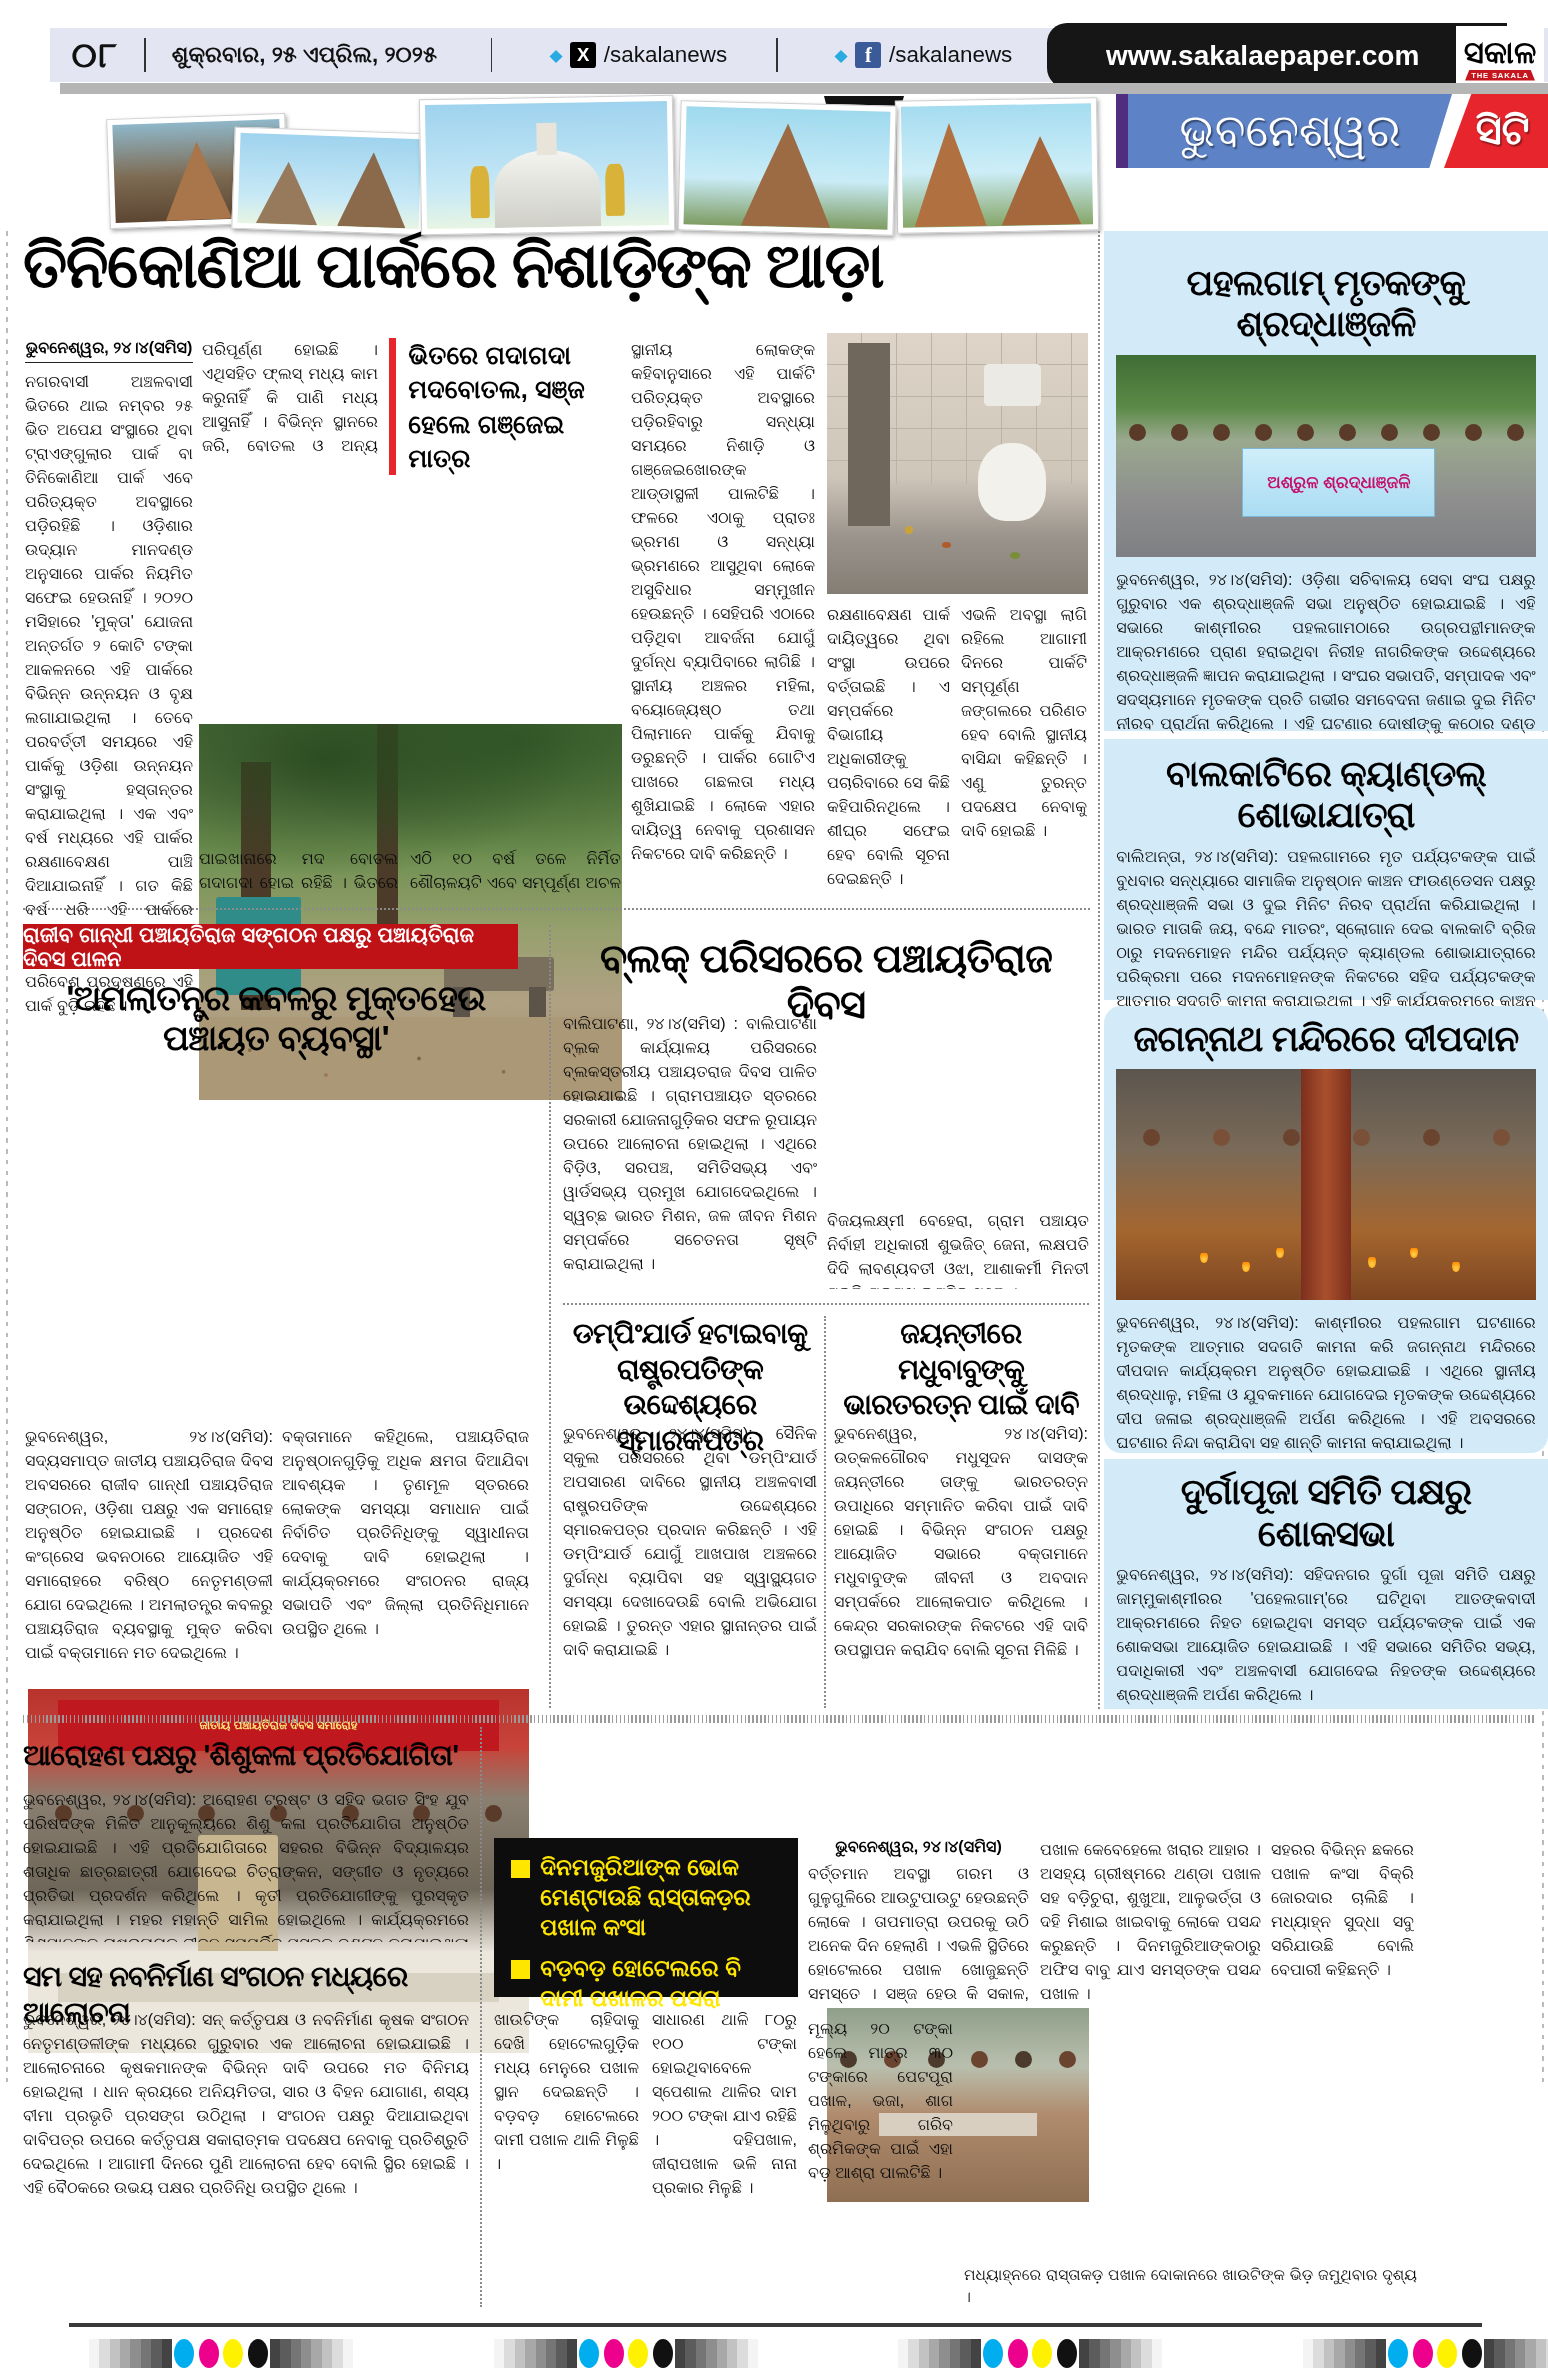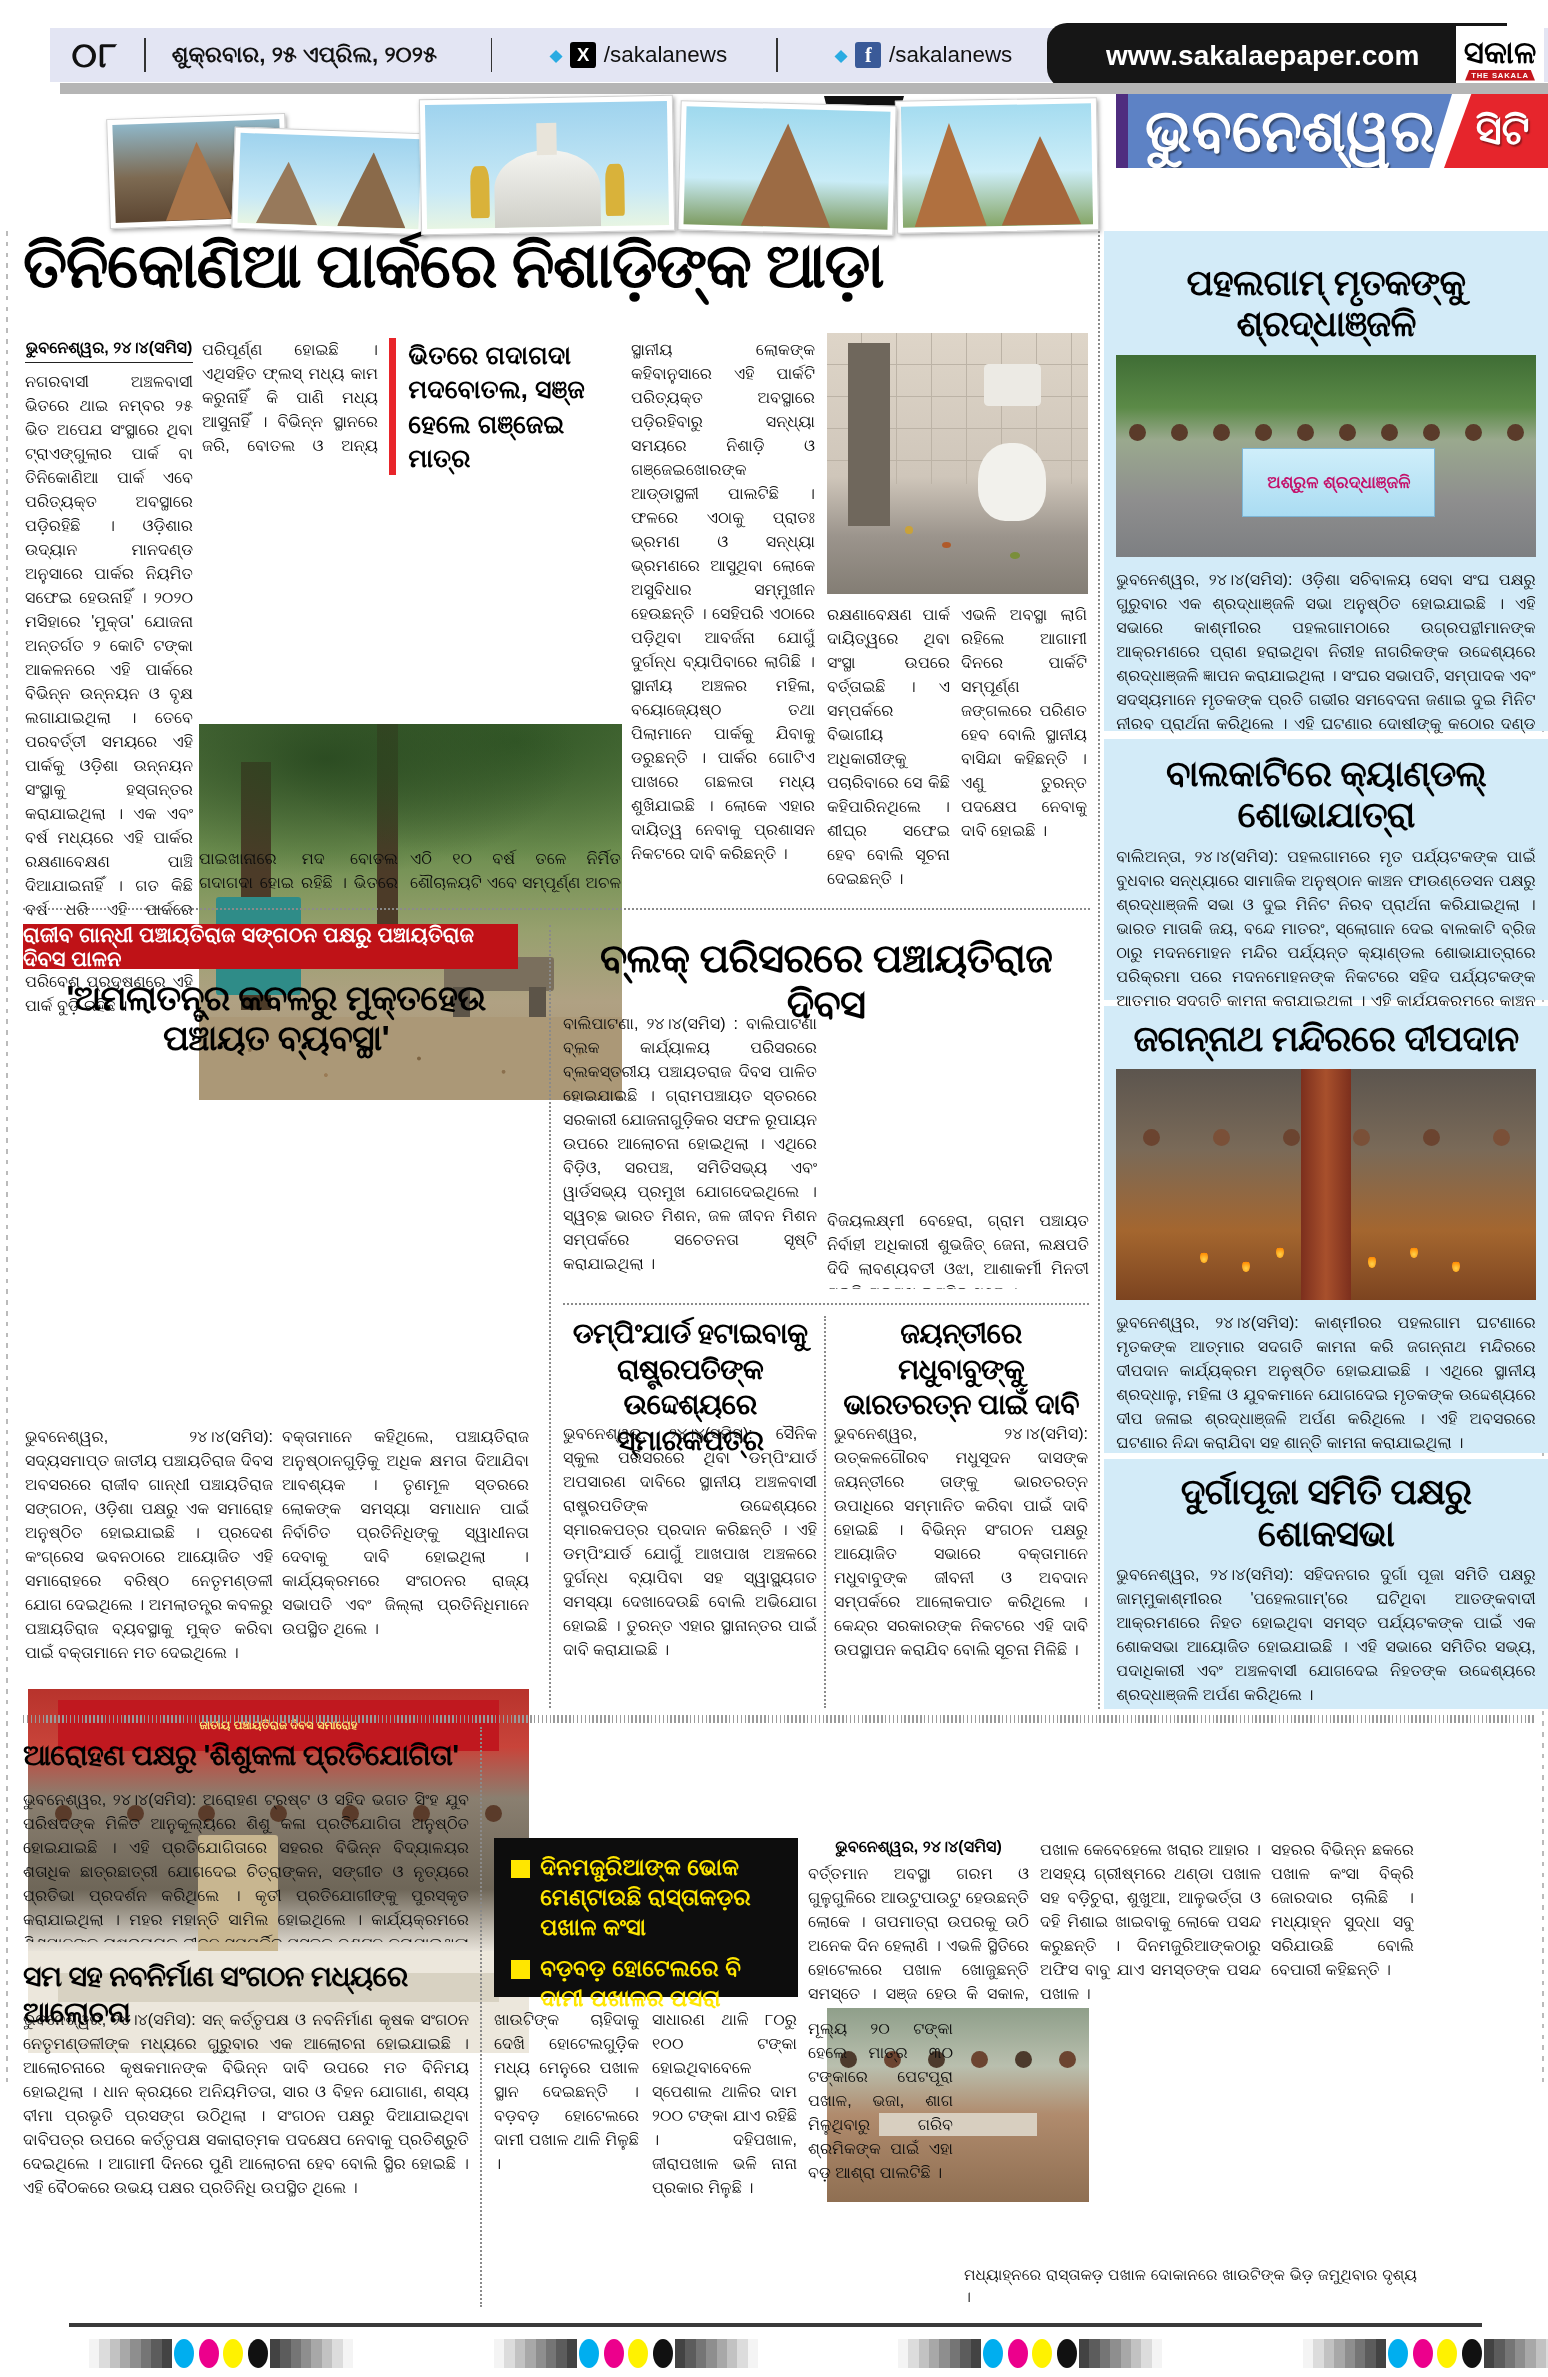--- a/index.html
+++ b/index.html
@@ -26,21 +26,21 @@
 
   
   .mphoto { background:#fff; border:0.8px solid #cfcfcf; box-shadow:1.5px 2.3px 4.6px rgba(0,0,0,.35); padding:5.4px; }
   .mphoto .inner { width:100%; height:100%; position:relative; overflow:hidden; }
   .sky { background:linear-gradient(180deg,#9fd3ee 0%,#c8e9f6 70%,#e7f5e3 100%); }
   .spire { position:absolute; bottom:0; background:#a9754a; clip-path:polygon(50% 0,78% 55%,100% 100%,0 100%,22% 55%); }
   .dome { position:absolute; border-radius:50% 50% 0 0; background:linear-gradient(180deg,#f4f4f0,#cfcfc8); }
   .blackwedge { left:824px; top:96px; width:80px; height:122px; background:#111; clip-path:polygon(0 0,100% 0,58% 100%,22% 58%); }
   .banner-purple { left:1116px; top:94px; width:12.3px; height:74px; background:#4f2d7f; }
   .banner-blue { left:1128px; top:94px; width:324px; height:74px; background:#5d82c5; clip-path:polygon(0 0,100% 0,93% 100%,0 100%); display:flex; align-items:center; justify-content:center; }
-  .banner-blue span { color:#fff; font-size:59px; font-weight:bold; text-shadow:1.5px 2.3px 1.5px rgba(0,0,0,.45); }
+  .banner-blue span { color:#fff; font-size:45px; font-weight:normal; text-shadow:1.5px 2.3px 1.5px rgba(0,0,0,.45); }
   .banner-red { left:1444px; top:94px; width:105px; height:74px; background:#e6252c; clip-path:polygon(26% 0,100% 0,100% 100%,0 100%); display:flex; align-items:center; justify-content:center; }
   .banner-red span { color:#fff; font-size:40px; font-weight:bold; margin-left:12.3px; text-shadow:1.5px 2.3px 1.5px rgba(0,0,0,.4); }
 
   
   .headline-xl { font-size:62px; font-weight:bold; color:#000; line-height:1.08; letter-spacing:-1.5px; }
   .headline-lg { font-size:36px; font-weight:bold; color:#000; text-align:center; line-height:1.15; letter-spacing:-0.8px; }
   .headline-md { font-size:28.5px; font-weight:bold; color:#000; text-align:center; line-height:1.25; letter-spacing:-0.8px; }
   .headline-sm { font-size:26px; font-weight:bold; color:#000; line-height:1.25; letter-spacing:-0.8px; }
   .body-txt { font-size:16px; line-height:1.5; color:#0c0c0c; text-align:justify; }
   .kicker { background:#bf1217; color:#fff; font-size:21px; font-weight:bold; display:flex; align-items:center; justify-content:center; }
@@ -221,21 +221,21 @@
         </div>
     </div>
     <div class="body-txt" style="margin-top:10.8px; height:207px; overflow:hidden;">ଭୁବନେଶ୍ୱର, ୨୪।୪(ସମିସ): ଓଡ଼ିଶା ସଚିବାଳୟ ସେବା ସଂଘ ପକ୍ଷରୁ ଗୁରୁବାର ଏକ ଶ୍ରଦ୍ଧାଞ୍ଜଳି ସଭା ଅନୁଷ୍ଠିତ ହୋଇଯାଇଛି । ଏହି ସଭାରେ କାଶ୍ମୀରର ପହଲଗାମଠାରେ ଉଗ୍ରପନ୍ଥୀମାନଙ୍କ ଆକ୍ରମଣରେ ପ୍ରାଣ ହରାଇଥିବା ନିରୀହ ନାଗରିକଙ୍କ ଉଦ୍ଦେଶ୍ୟରେ ଶ୍ରଦ୍ଧାଞ୍ଜଳି ଜ୍ଞାପନ କରାଯାଇଥିଲା । ସଂଘର ସଭାପତି, ସମ୍ପାଦକ ଏବଂ ସଦସ୍ୟମାନେ ମୃତକଙ୍କ ପ୍ରତି ଗଭୀର ସମବେଦନା ଜଣାଇ ଦୁଇ ମିନିଟ ନୀରବ ପ୍ରାର୍ଥନା କରିଥିଲେ । ଏହି ଘଟଣାର ଦୋଷୀଙ୍କୁ କଠୋର ଦଣ୍ଡ ଦେବାକୁ ସଭାରେ ଦାବି ହୋଇଥିଲା ।</div>
   </div>
 
   <div class="abs bluepanel" style="left:1104px; top:739px; width:444px; height:261px;">
     <div class="headline-lg" style="margin-top:3.1px;">ବାଲକାଟିରେ କ୍ୟାଣ୍ଡଲ୍ ଶୋଭାଯାତ୍ରା</div>
     <div class="body-txt" style="margin-top:9.3px; height:194px; overflow:hidden;">ବାଲିଅନ୍ତା, ୨୪।୪(ସମିସ): ପହଲଗାମରେ ମୃତ ପର୍ଯ୍ୟଟକଙ୍କ ପାଇଁ ବୁଧବାର ସନ୍ଧ୍ୟାରେ ସାମାଜିକ ଅନୁଷ୍ଠାନ କାଞ୍ଚନ ଫାଉଣ୍ଡେସନ ପକ୍ଷରୁ ଶ୍ରଦ୍ଧାଞ୍ଜଳି ସଭା ଓ ଦୁଇ ମିନିଟ ନିରବ ପ୍ରାର୍ଥନା କରିଯାଇଥିଲା । ଭାରତ ମାତାକି ଜୟ, ବନ୍ଦେ ମାତରଂ, ସ୍ଲୋଗାନ ଦେଇ ବାଲକାଟି ବ୍ରିଜ ଠାରୁ ମଦନମୋହନ ମନ୍ଦିର ପର୍ଯ୍ୟନ୍ତ କ୍ୟାଣ୍ଡଲ ଶୋଭାଯାତ୍ରାରେ ପରିକ୍ରମା ପରେ ମଦନମୋହନଙ୍କ ନିକଟରେ ସହିଦ ପର୍ଯ୍ୟଟକଙ୍କ ଆତ୍ମାର ସଦଗତି କାମନା କରାଯାଇଥିଲା । ଏହି କାର୍ଯ୍ୟକ୍ରମରେ କାଞ୍ଚନ ଫାଉଣ୍ଡେସନର ସଭାପତି ରଞ୍ଜନ କୁମାର ମହାପାତ୍ର, ଶିକ୍ଷାବିତ୍ ଲକ୍ଷ୍ମୀଧର ପ୍ରଧାନ, ପ୍ରକୃତି ବନ୍ଧୁ ଦିନବନ୍ଧୁ ଭୋଇ, ପ୍ରଦୀପ୍ତ କୁମାର ମହାନ୍ତି, ପ୍ରଳୟ ଦାସ, ଆଶୁତୋଷ ଚୌଧୁରୀ, ଉମାକାନ୍ତ ବେହେରା, ସୁରେଶ ବେହେରା, କାହ୍ନୁଚରଣ ଦାସ, ଦୀପକ୍ କୁମାର ସ୍ୱାଇଁଙ୍କ ସହ ୨୦ରୁ ଊର୍ଦ୍ଧ୍ୱ ବ୍ୟକ୍ତି ବିଶେଷ ଉପସ୍ଥିତ ଥିଲେ ।</div>
   </div>
 
-  <div class="abs bluepanel" style="left:1104px; top:1006px; width:444px; height:447px;">
+  <div class="abs bluepanel" style="left:1104px; top:1006px; width:444px; height:447px;border-radius:17px;">
     <div class="headline-lg" style="margin-top:1.5px;">ଜଗନ୍ନାଥ ମନ୍ଦିରରେ ଦୀପଦାନ</div>
     <div class="photo scene-deep" style="width:420px; height:231px; margin:9.3px auto 0;">
       <div class="pillar" style="left:44%; top:0; width:12%; height:100%;"></div>
       <div class="people-row" style="top:26%;">
           <span class="head" style="background:#6b4430;"></span>
           <span class="head" style="background:#7a5038;"></span>
           <span class="head" style="background:#6b4430;"></span>
           <span class="head" style="background:#7a5038;"></span>
           <span class="head" style="background:#6b4430;"></span>
           <span class="head" style="background:#7a5038;"></span>

